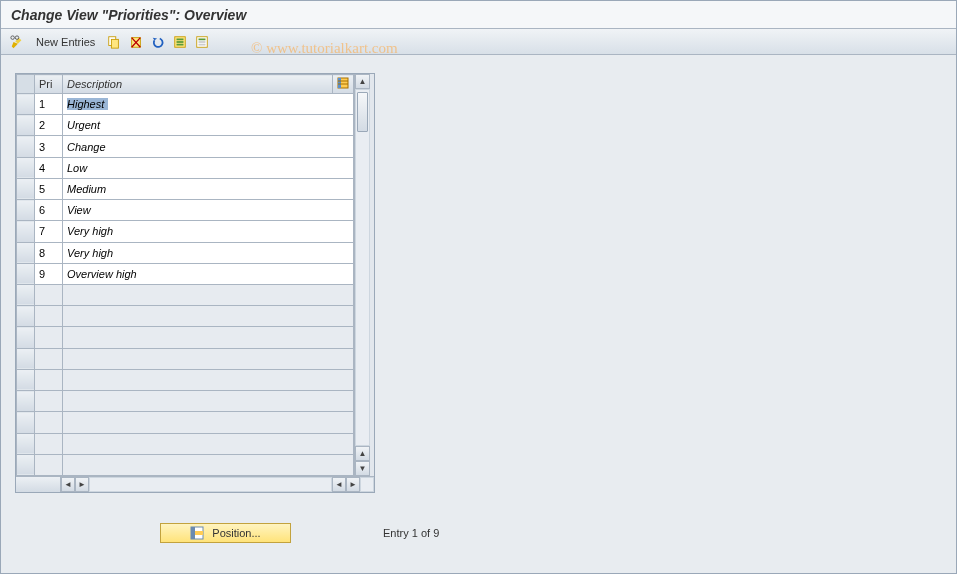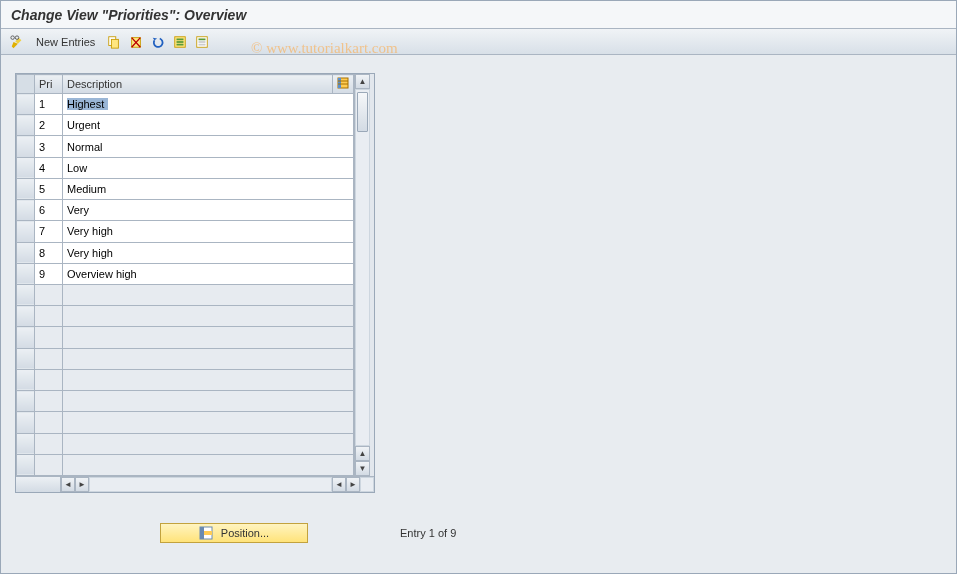--- a/index.html
+++ b/index.html
@@ -93,21 +93,21 @@
       background: #fff;
       overflow: hidden;
       white-space: nowrap;
     }
     .grid th {
       background: linear-gradient(#ecf0f4, #d3dbe4);
       color: #333;
     }
     .col-sel { width: 18px; background: #d6dee6 !important; border:1px solid #aab5c2;}
     .col-pri { width: 28px; }
-    .col-desc { width: 270px; }
+    .col-desc { width: 270px; font-style: italic; }
     .col-cfg { width: 18px; }
     .grid tbody td.col-sel {
       background: linear-gradient(#ecf0f4, #d3dbe4) !important;
     }
     .grid tbody tr.empty td.col-pri,
     .grid tbody tr.empty td.col-desc {
       background: #e7ebf0;
     }
     .selected-text {
       background: #9ab6d6;
@@ -159,21 +159,21 @@
     .hscroll .h-track { flex:1; background:#e9edf2; border:1px solid #cdd6df; height:100%;}
     .hscroll .h-track2 { width:14px; background:#e9edf2; border:1px solid #cdd6df; height:100%;}
 
     
     .bottom-bar {
       display:flex; align-items:center;
       margin-top: 30px;
       padding-left: 145px;
     }
     .position-button {
-      width: 148px; height:20px;
+      width: 131px; height:20px;
       background: linear-gradient(#fff4c0,#ffe37a);
       border: 1px solid #c2a23e;
       display:flex; align-items:center; justify-content:center;
       gap:8px; cursor:pointer;
       font-size:11px; color:#333;
     }
     .entry-status {
       margin-left: 60px;
       color:#333;
       padding-left:32px;
@@ -262,36 +262,36 @@
               <td class="col-desc" colspan="2"><span class="selected-text">Highest</span></td>
             </tr>
             <tr>
               <td class="col-sel"></td>
               <td class="col-pri">2</td>
               <td class="col-desc" colspan="2">Urgent</td>
             </tr>
             <tr>
               <td class="col-sel"></td>
               <td class="col-pri">3</td>
-              <td class="col-desc" colspan="2">Normal</td>
+              <td class="col-desc" colspan="2">Change</td>
             </tr>
             <tr>
               <td class="col-sel"></td>
               <td class="col-pri">4</td>
               <td class="col-desc" colspan="2">Low</td>
             </tr>
             <tr>
               <td class="col-sel"></td>
               <td class="col-pri">5</td>
               <td class="col-desc" colspan="2">Medium</td>
             </tr>
             <tr>
               <td class="col-sel"></td>
               <td class="col-pri">6</td>
-              <td class="col-desc" colspan="2">Very</td>
+              <td class="col-desc" colspan="2">View</td>
             </tr>
             <tr>
               <td class="col-sel"></td>
               <td class="col-pri">7</td>
               <td class="col-desc" colspan="2">Very high</td>
             </tr>
             <tr>
               <td class="col-sel"></td>
               <td class="col-pri">8</td>
               <td class="col-desc" colspan="2">Very high</td>

